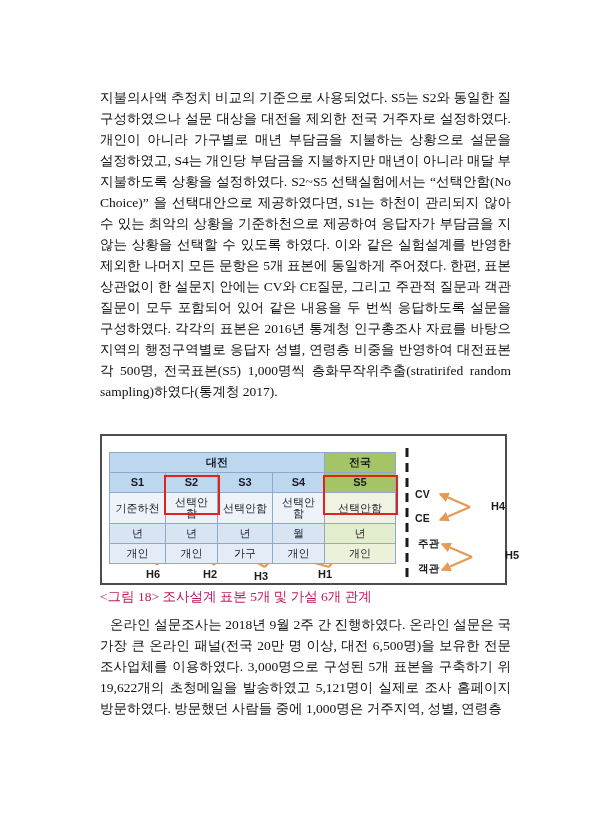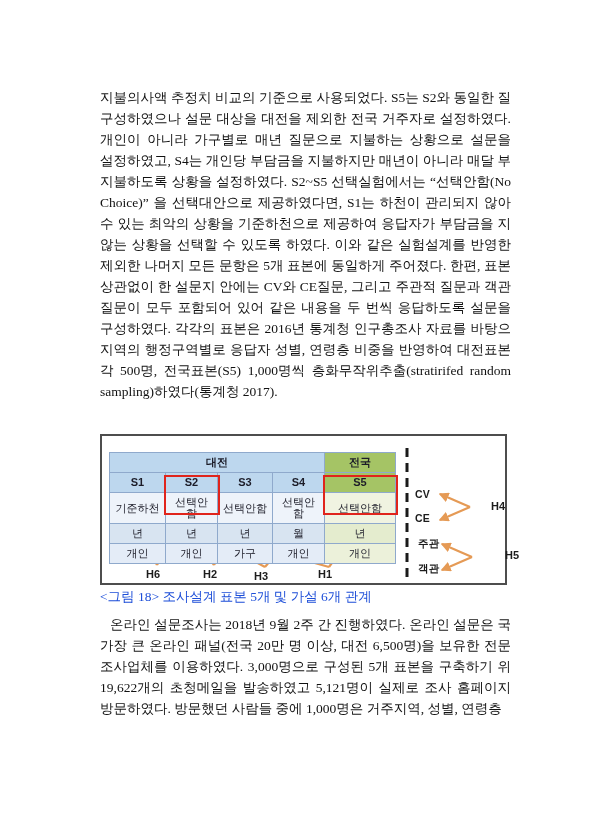--- a/index.html
+++ b/index.html
@@ -48,36 +48,36 @@
   .redbox { position:absolute; border:2px solid #e0241c; background:transparent; }
   .redbox.s2 { left:62px; top:39px; width:56px; height:40px; }
   .redbox.s5 { left:221px; top:39px; width:75px; height:40px; }
 
   .figlabel { position:absolute; font-weight:bold; color:#1c1c1c; }
   .hlab { font-size:11px; }
   .mlab { font-size:10.5px; letter-spacing:0.2px; }
 
   .caption {
     position:absolute; left:100px; top:588px; width:411px;
-    font-size:13.5px; color:#1d4ed8;
+    font-size:13.5px; color:#be185d;
   }
   .pagenum {
     position:absolute; left:0; top:760px; width:610px; text-align:center;
     font-size:13px; color:#111;
   }
 </style>
 </head>
 <body>
 
 <div class="page">
 
   <div class="para" style="top:87px;">
     <div class="line">지불의사액 추정치 비교의 기준으로 사용되었다. S5는 S2와 동일한 질문으로</div>
     <div class="line">구성하였으나 설문 대상을 대전을 제외한 전국 거주자로 설정하였다. S3는</div>
-    <div class="line">개인이 아니라 가구별로 매년 질문으로 지불하는 상황으로 설문을</div>
+    <div class="line">개인이 아니라 가구별로 매년 부담금을 지불하는 상황으로 설문을</div>
     <div class="line">설정하였고, S4는 개인당 부담금을 지불하지만 매년이 아니라 매달 부담금을</div>
     <div class="line">지불하도록 상황을 설정하였다. S2~S5 선택실험에서는 “선택안함(No</div>
     <div class="line">Choice)” 을 선택대안으로 제공하였다면, S1는 하천이 관리되지 않아 발생할</div>
     <div class="line">수 있는 최악의 상황을 기준하천으로 제공하여 응답자가 부담금을 지불하지</div>
     <div class="line">않는 상황을 선택할 수 있도록 하였다. 이와 같은 실험설계를 반영한 문항을</div>
     <div class="line">제외한 나머지 모든 문항은 5개 표본에 동일하게 주어졌다. 한편, 표본과</div>
     <div class="line">상관없이 한 설문지 안에는 CV와 CE질문, 그리고 주관적 질문과 객관적</div>
     <div class="line">질문이 모두 포함되어 있어 같은 내용을 두 번씩 응답하도록 설문을</div>
     <div class="line">구성하였다. 각각의 표본은 2016년 통계청 인구총조사 자료를 바탕으로 해당</div>
     <div class="line">지역의 행정구역별로 응답자 성별, 연령층 비중을 반영하여 대전표본(S1-S4)</div>

